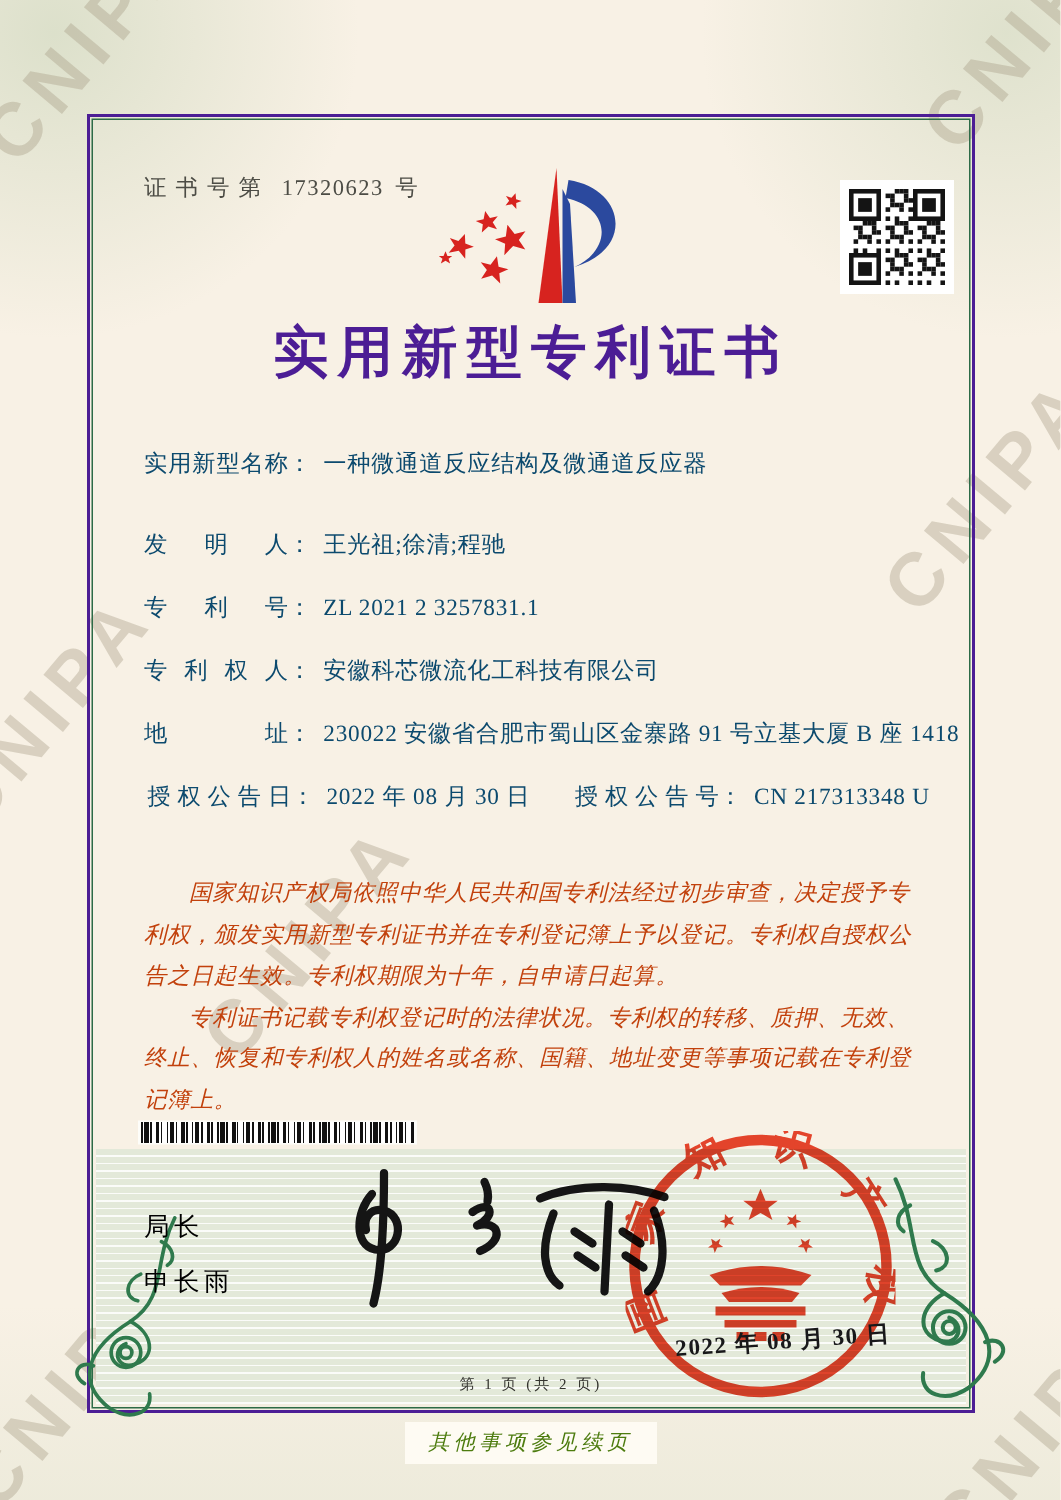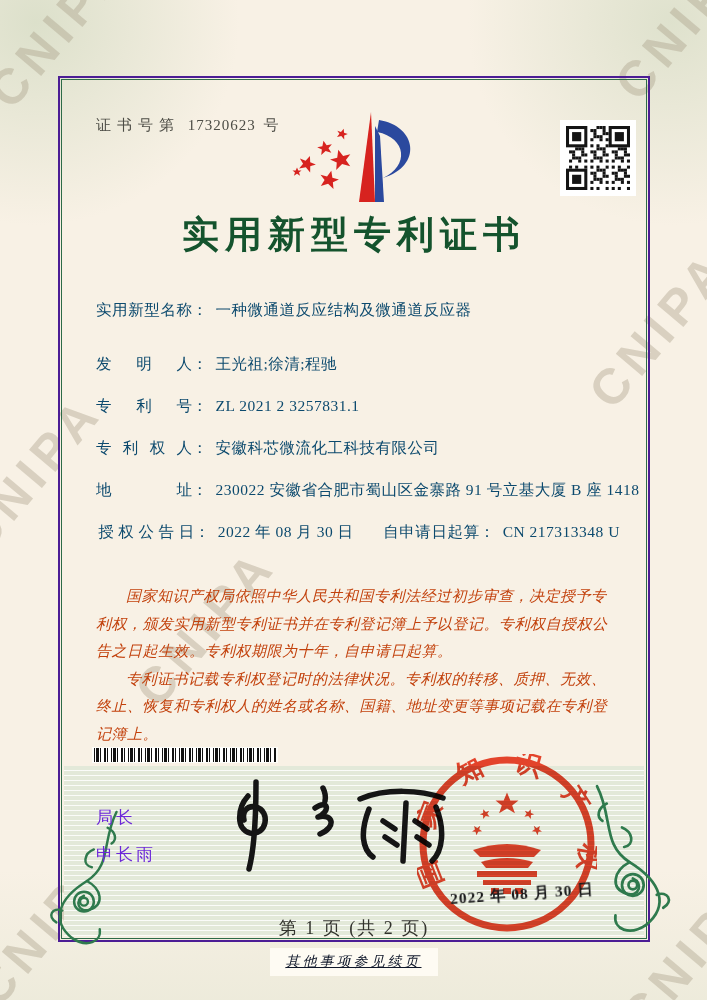--- a/index.html
+++ b/index.html
@@ -22,51 +22,51 @@
     background-color:#e3e9d9;
     background-image:repeating-linear-gradient(0deg, rgba(255,255,255,.85) 0 1px, rgba(255,255,255,0) 1px 5px);
     z-index:1;}
   .cert-no{position:absolute;left:36px;top:38px;font-size:15px;color:#4c4c45;z-index:3;}
   .cert-no .pre{letter-spacing:6px;}
   .cert-no .num{margin:0 4px;letter-spacing:1px;}
   .qr-wrap{position:absolute;left:500px;top:42px;width:76px;height:76px;background:#fff;
     display:flex;align-items:center;justify-content:center;z-index:3;}
   .logo{position:absolute;left:225px;top:26px;width:150px;height:104px;z-index:2;}
   .title{position:absolute;left:0;right:0;top:132px;text-align:center;font-size:37px;
-    font-weight:700;letter-spacing:6px;color:#14532d;z-index:3;font-family:Liberation Serif, serif;}
+    font-weight:700;letter-spacing:6px;color:#4c1d95;z-index:3;font-family:Liberation Serif, serif;}
   .fields{position:absolute;left:36px;right:26px;top:220px;font-size:15.5px;color:#0c4a6e;z-index:3;}
   .frow{line-height:24px;margin-bottom:18px;white-space:nowrap;}
   .frow.first{margin-bottom:30px;}
   .flabel{display:inline-block;width:96px;text-align:justify;text-align-last:justify;}
   .fvalue{margin-left:8px;letter-spacing:.5px;}
   .row-double{display:flex;justify-content:center;}
   .row-double .cell-left{flex:0 0 285px;}
   .paras{position:absolute;left:36px;right:28px;top:505px;font-size:15px;line-height:27.5px;
     color:#c2410c;font-style:italic;z-index:3;}
   .paras p{margin:0;text-indent:2em;letter-spacing:.5px;}
   .barcode{position:absolute;left:32px;top:669px;width:182px;height:14px;background:#fdfdf9;
     z-index:2;padding:1px 2px;}
   .barcode-bars{width:100%;height:100%;
     background:repeating-linear-gradient(90deg,#111 0 1px,#fff 1px 2px,#111 2px 5px,#fff 5px 6px,
       #111 6px 7px,#fff 7px 10px,#111 10px 12px,#fff 12px 13px,#111 13px 14px,#fff 14px 17px);}
-  .bureau{position:absolute;left:36px;top:728px;z-index:3;font-size:17px;color:#6d28d9;}
+  .bureau{position:absolute;left:36px;top:728px;z-index:3;font-size:17px;color:#000000;}
   .bureau div{margin-bottom:14px;letter-spacing:3px;}
   .signature{position:absolute;left:150px;top:698px;width:245px;height:100px;z-index:3;}
   .seal{position:absolute;left:357px;top:676px;width:180px;height:180px;z-index:4;
     mix-blend-mode:multiply;opacity:.95;}
   .seal-date{position:absolute;left:374px;top:806px;width:176px;text-align:center;z-index:5;
     font-size:15.5px;font-weight:600;color:#18181a;letter-spacing:1px;transform:rotate(-4deg);}
   .ornament{position:absolute;z-index:2;pointer-events:none;}
   .orn-left{left:-28px;top:732px;width:100px;height:138px;}
   .orn-right{left:520px;top:706px;width:110px;height:152px;transform:scaleX(-1);}
-  .page-num{position:absolute;left:0;right:0;top:838px;text-align:center;font-size:18px;
+  .page-num{position:absolute;left:0;right:0;top:838px;text-align:center;font-size:10px;
     color:#33332e;z-index:3;letter-spacing:2px;}
   .foot-note{position:absolute;left:50%;top:948px;transform:translateX(-50%);z-index:2;
-    font-size:14px;font-style:italic;letter-spacing:3px;color:#0f172a;
-    background:rgba(255,252,244,.92);padding:5px 16px;white-space:nowrap;text-decoration:underline;}
+    font-size:14px;font-style:italic;letter-spacing:3px;color:#4d7c0f;
+    background:rgba(255,252,244,.92);padding:5px 16px;white-space:nowrap;}
 </style>
 </head>
 <body>
 
 <div class="page">
 
   <div class="tint tint-tl"></div>
   <div class="tint tint-tr"></div>
   <div class="tint tint-b"></div>
 
@@ -250,21 +250,21 @@
         <span class="flabel">专利权人</span><span>：</span><span class="fvalue">安徽科芯微流化工科技有限公司</span>
       </div>
       <div class="frow">
         <span class="flabel">地址</span><span>：</span><span class="fvalue">230022 安徽省合肥市蜀山区金寨路 91 号立基大厦 B 座 1418</span>
       </div>
       <div class="frow row-double">
         <div class="cell-left">
           <span class="flabel">授权公告日</span><span>：</span><span class="fvalue">2022 年 08 月 30 日</span>
         </div>
         <div class="cell-right">
-          <span class="flabel">自申请日起算</span><span>：</span><span class="fvalue">CN 217313348 U</span>
+          <span class="flabel">授权公告号</span><span>：</span><span class="fvalue">CN 217313348 U</span>
         </div>
       </div>
     </div>
 
     <div class="paras">
       <p>国家知识产权局依照中华人民共和国专利法经过初步审查，决定授予专利权，颁发实用新型专利证书并在专利登记簿上予以登记。专利权自授权公告之日起生效。专利权期限为十年，自申请日起算。</p>
       <p>专利证书记载专利权登记时的法律状况。专利权的转移、质押、无效、终止、恢复和专利权人的姓名或名称、国籍、地址变更等事项记载在专利登记簿上。</p>
     </div>
 
     <div class="barcode">

